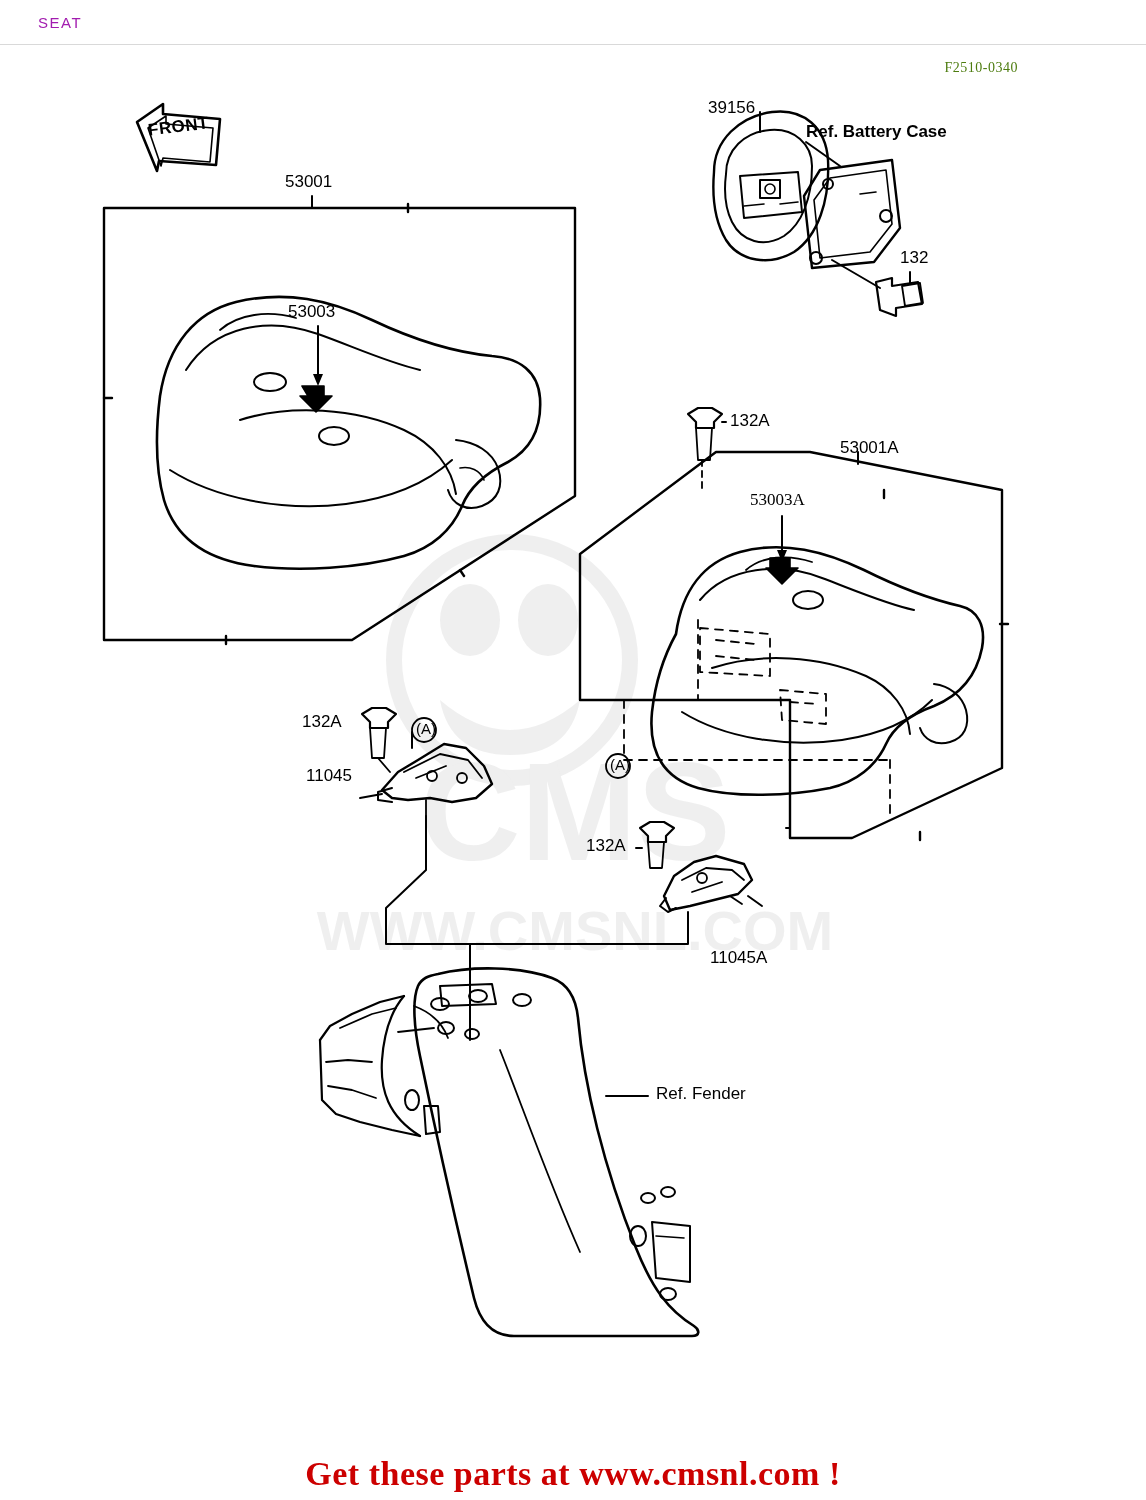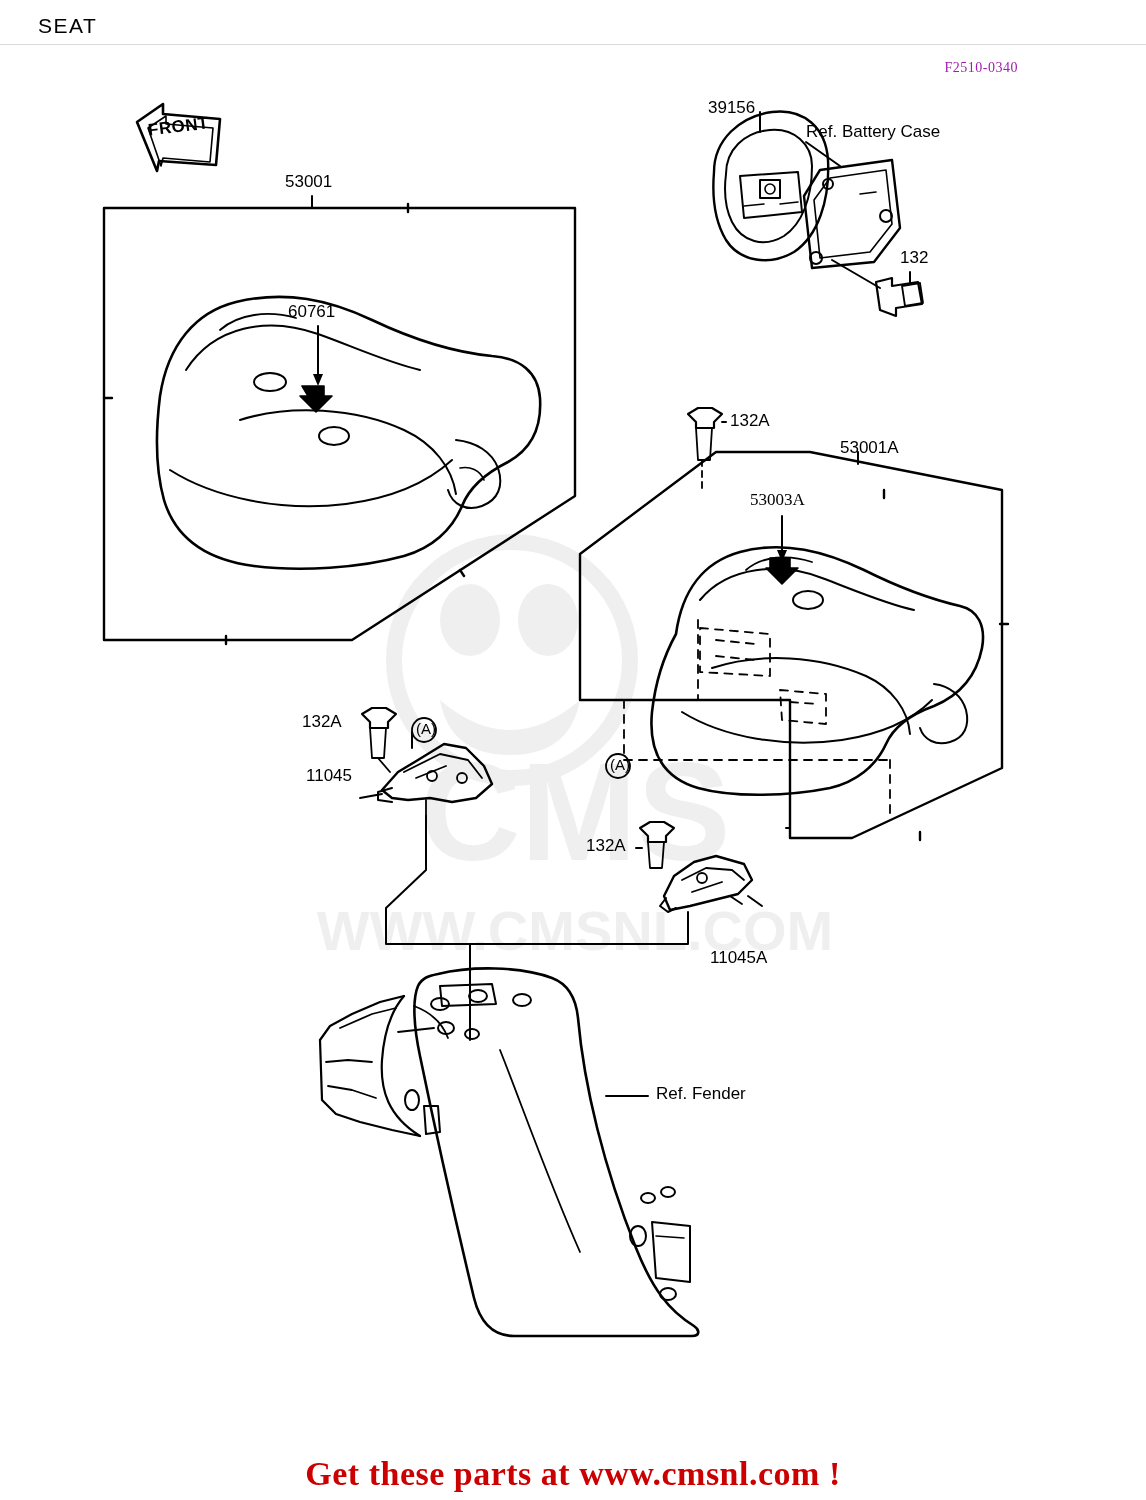--- a/index.html
+++ b/index.html
@@ -15,40 +15,40 @@
     position: relative;
     width: 1146px;
     height: 1500px;
     overflow: hidden;
     background: #ffffff;
   }
   #page-title {
     position: absolute;
     left: 38px;
     top: 14px;
-    font-size: 21px;
+    font-size: 15px;
     letter-spacing: 1.5px;
-    color: #000000;
+    color: #a21caf;
     font-family: "Liberation Sans", sans-serif;
   }
   #title-rule {
     position: absolute;
     left: 0;
     top: 44px;
     width: 1146px;
     height: 1px;
     background: #d9d9d9;
   }
   #diagram-code {
     position: absolute;
     right: 128px;
     top: 60px;
     font-size: 14px;
     font-family: "Liberation Serif", serif;
-    color: #a21caf;
+    color: #4d7c0f;
     letter-spacing: 0.5px;
   }
   .label {
     position: absolute;
     font-size: 17px;
     font-family: "Liberation Sans", sans-serif;
     color: #000000;
     white-space: nowrap;
   }
   .label.small {
@@ -328,23 +328,23 @@
       <path d="M606 1096 L648 1096" stroke-width="2"></path>
 
     </g>
   </svg>
 
   <div class="front-tag">
     <span class="front-tag-text">FRONT</span>
   </div>
 
   <div class="label" style="left:285px; top:172px;">53001</div>
-  <div class="label" style="left:288px; top:302px;">60761</div>
+  <div class="label" style="left:288px; top:302px;">53003</div>
   <div class="label" style="left:708px; top:98px;">39156</div>
-  <div class="label" style="left:806px; top:122px;">Ref. Battery Case</div>
+  <div class="label" style="left:806px; top:122px;font-weight:bold;">Ref. Battery Case</div>
   <div class="label" style="left:900px; top:248px;">132</div>
   <div class="label" style="left:730px; top:411px;">132A</div>
   <div class="label" style="left:820px; top:438px;margin-left:20px;">53001A</div>
   <div class="label" style="left:750px; top:490px;font-family:Liberation Serif, serif;">53003A</div>
   <div class="label" style="left:302px; top:712px;">132A</div>
   <div class="label" style="left:306px; top:766px;">11045</div>
   <div class="label" style="left:586px; top:836px;">132A</div>
   <div class="label" style="left:710px; top:900px;margin-top:48px;">11045A</div>
   <div class="label" style="left:656px; top:1084px;">Ref. Fender</div>
   <div class="label small" style="left:416px; top:720px;">(A)</div>

